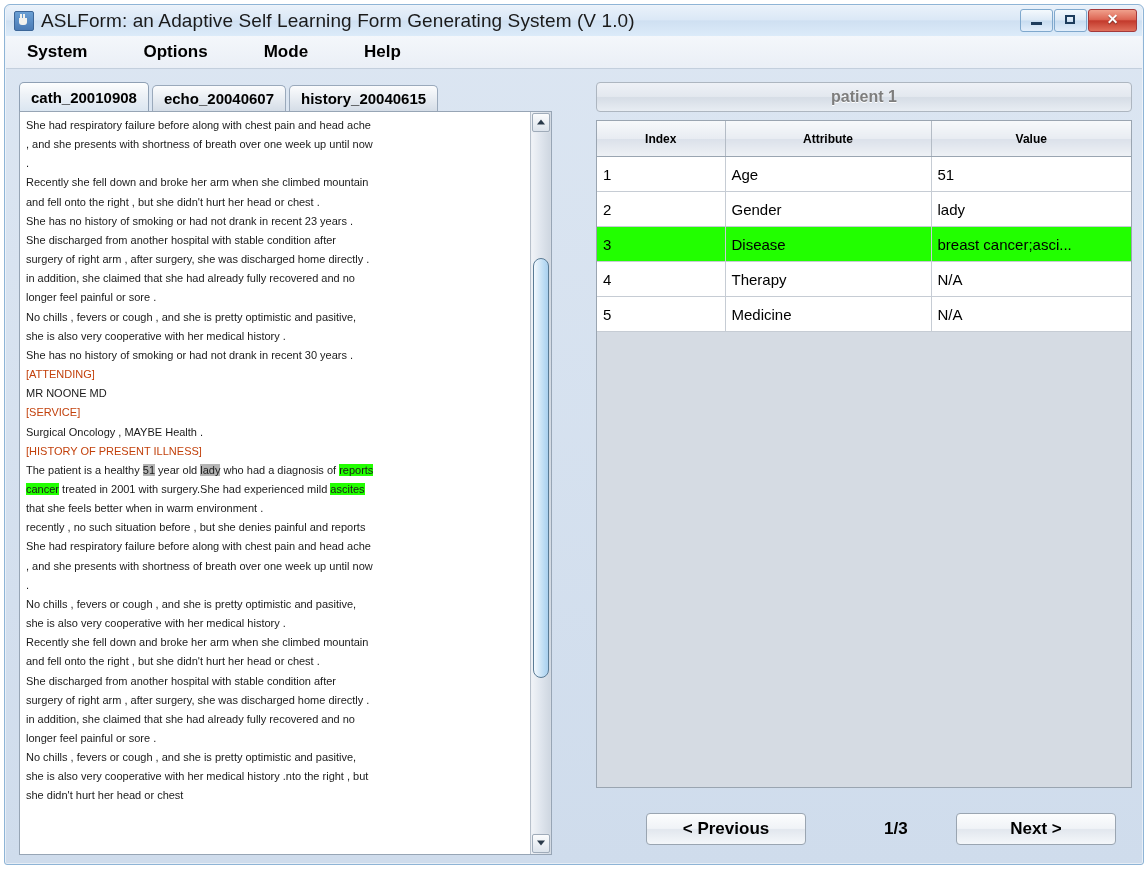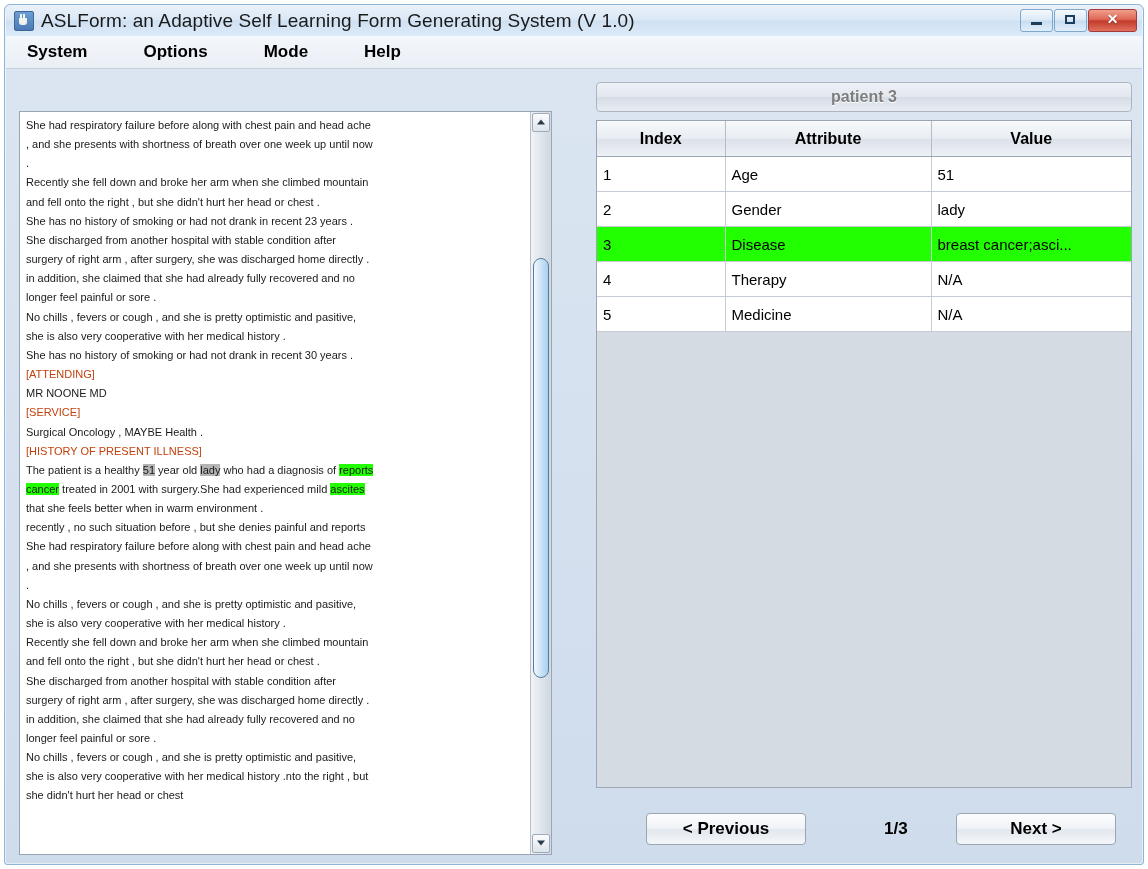--- a/index.html
+++ b/index.html
@@ -261,21 +261,21 @@
     width: 100%;
     border-collapse: collapse;
     table-layout: fixed;
     background: #ffffff;
   }
   table.attr th {
     height: 33px;
     background: linear-gradient(to bottom, #f7f9fb 0%, #e8ecf2 50%, #dbe1ea 52%, #eef1f5 100%);
     border-right: 1px solid #b4bcc6;
     border-bottom: 1px solid #9aa5b1;
-    font-size: 16px; font-weight: bold;
+    font-size: 12px; font-weight: bold;
     color: #000;
     text-align: center;
   }
   table.attr th:last-child { border-right: none; margin-left: 20px; }
   table.attr td {
     height: 32px;
     border-right: 1px solid #c6ccd4;
     border-bottom: 1px solid #c6ccd4;
     font-size: 15px;
     color: #000;
@@ -338,20 +338,25 @@
   <div class="menubar">
     <div class="menu-item">System</div>
     <div class="menu-item">Options</div>
     <div class="menu-item">Mode</div>
     <div class="menu-item">Help</div>
   </div>
 
   <div class="main">
 
     <div class="left-pane">
+      <div class="tabstrip">
+        <div class="tab selected">cath_20010908</div>
+        <div class="tab">echo_20040607</div>
+        <div class="tab">history_20040615</div>
+      </div>
 
       <div class="textpanel">
         <div class="textinner" id="doc-text">
             <p>She had respiratory failure before along with chest pain and head ache</p>
             <p>, and she presents with shortness of breath over one week up until now</p>
             <p>.</p>
             <p>Recently she fell down and broke her arm when she climbed mountain</p>
             <p>and fell onto the right , but she didn't hurt her head or chest .</p>
             <p>She has no history of smoking or had not drank in recent 23 years .</p>
             <p>She discharged from another hospital with stable condition after</p>
@@ -390,21 +395,21 @@
           <div class="sb-arrow up"></div>
           <div class="sb-track">
             <div class="sb-thumb"></div>
           </div>
           <div class="sb-arrow down"></div>
         </div>
       </div>
     </div>
 
     <div class="right-pane">
-      <div class="patient-header">patient 3</div>
+      <div class="patient-header">patient 1</div>
 
       <div class="table-wrap">
         <table class="attr">
           <colgroup>
             <col class="col-index">
               <col class="col-attr">
               <col>
           </colgroup>
           <thead>
             <tr>

